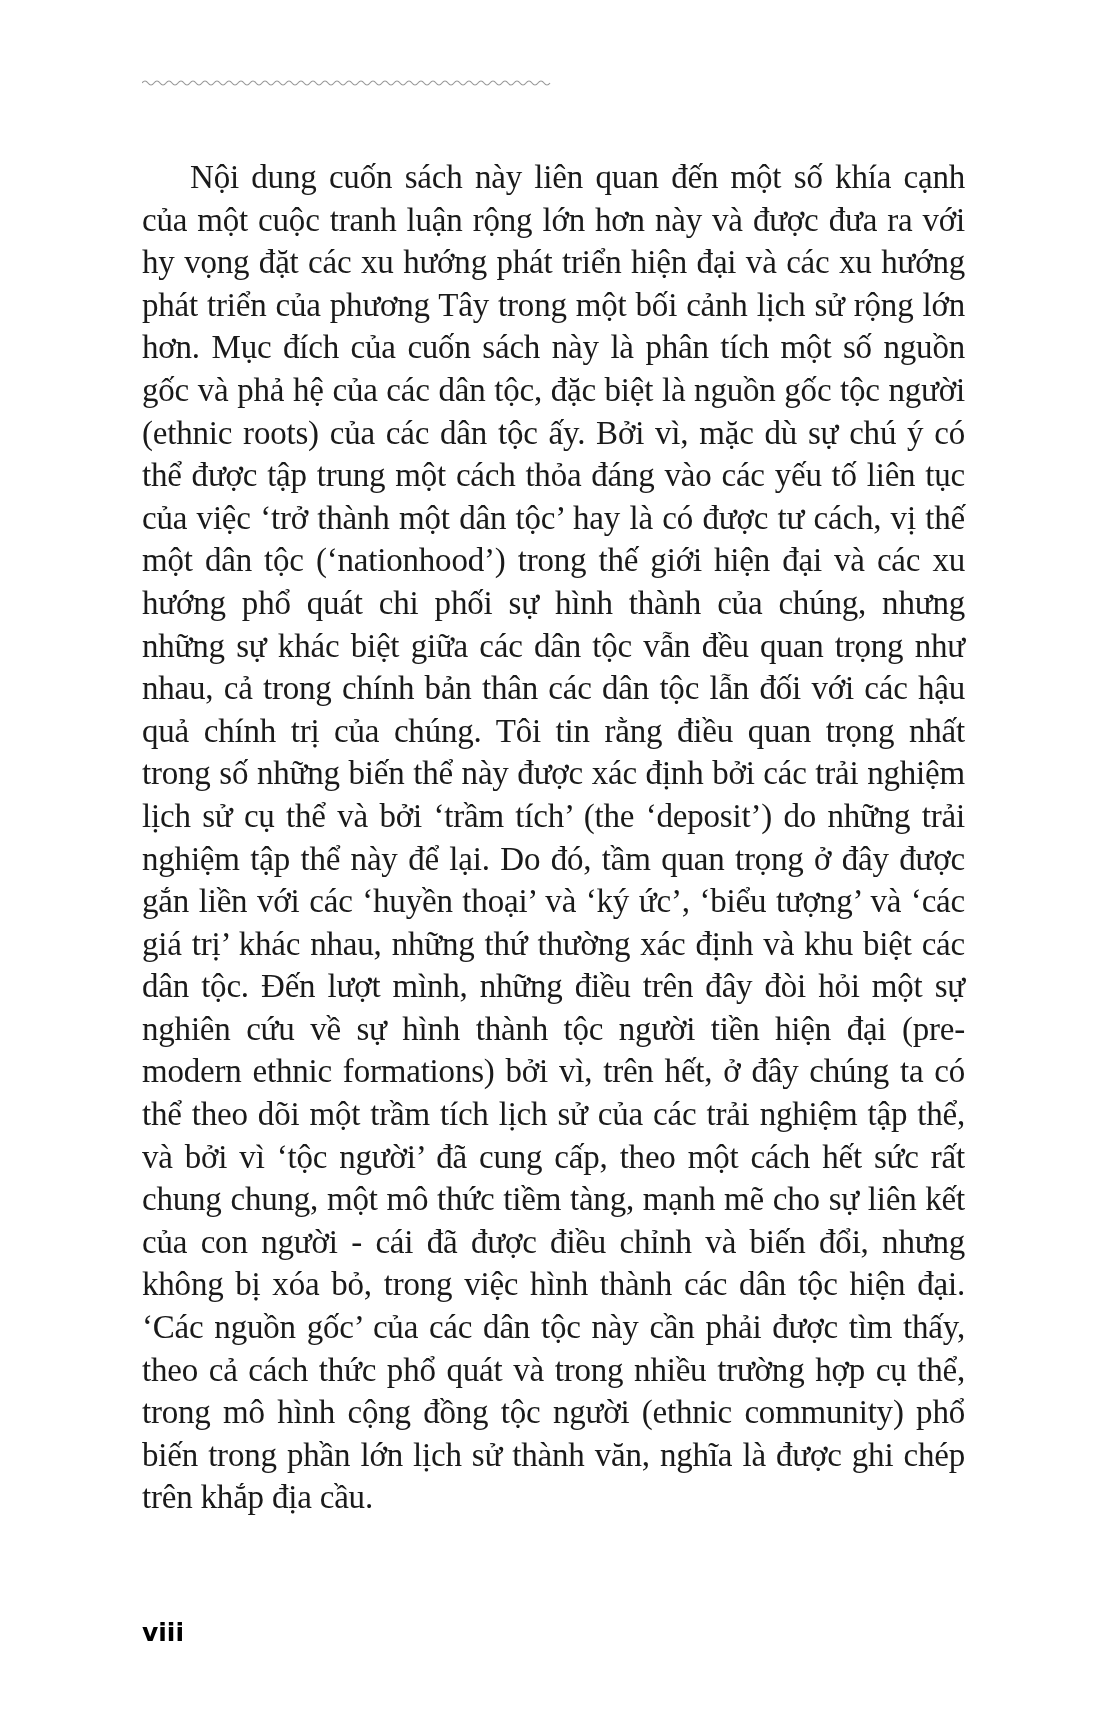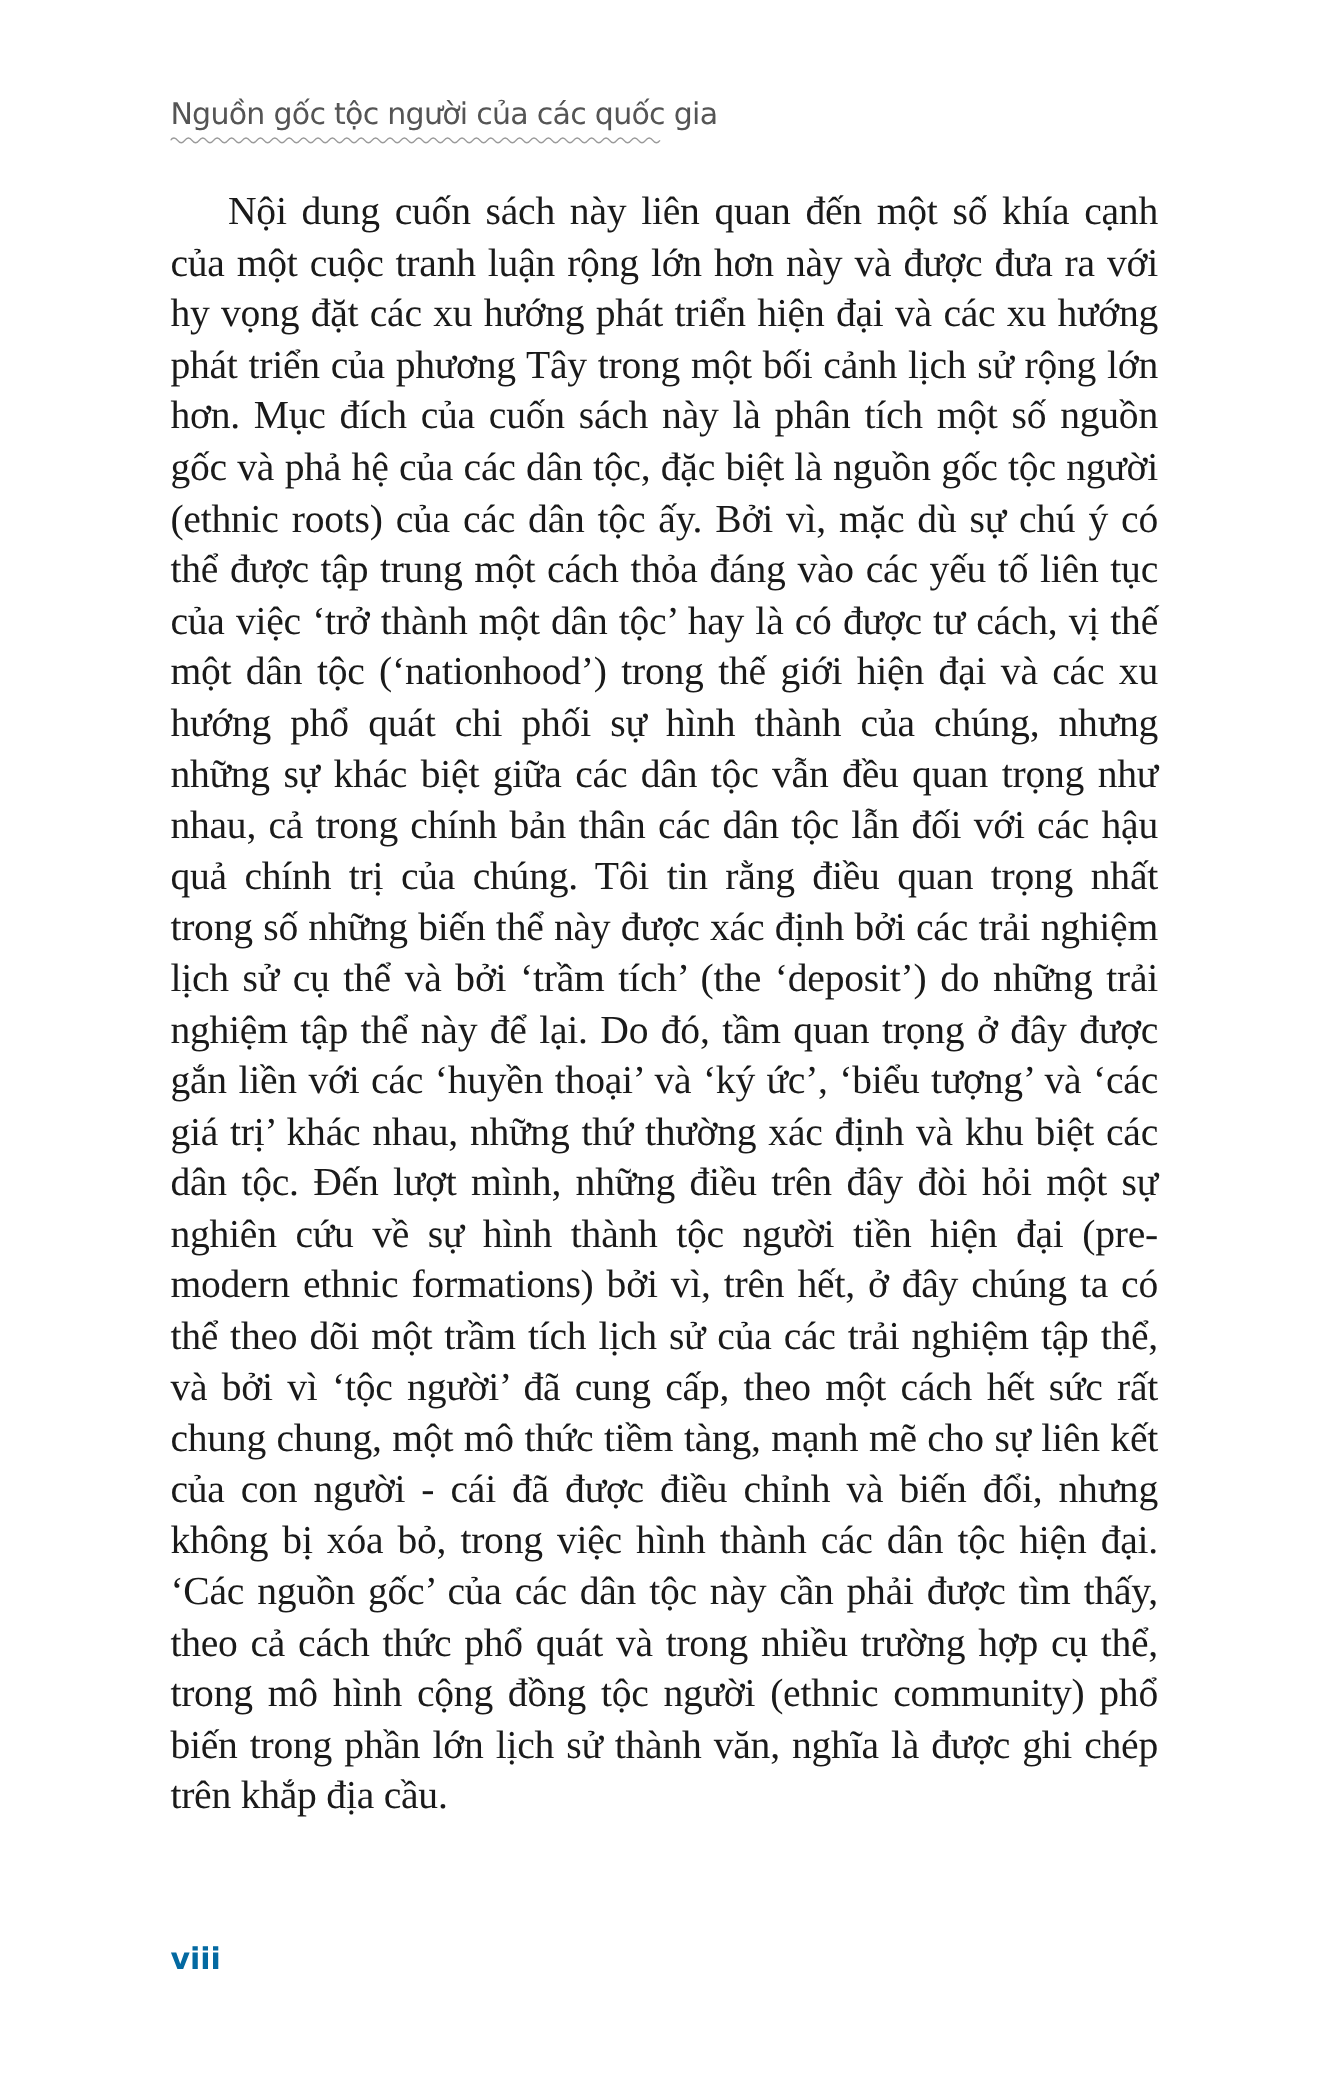--- a/index.html
+++ b/index.html
@@ -17,28 +17,27 @@
       position: absolute; left: 142px; top: 156px; width: 823px;
       font-family: "Liberation Serif", "DejaVu Serif", serif;
       font-size: 33px; line-height: 42.6px; color: #1a1a1a;
       text-align: justify; letter-spacing: -0.2px;
     }
     .body-text p { margin: 0; text-indent: 48px; }
     .body-text p + p { margin-top: 19px; }
     .page-number {
       position: absolute; left: 142px; top: 1618px;
       font-family: "DejaVu Sans", sans-serif; font-weight: bold;
-      font-size: 25px; color: #0369a1;
+      font-size: 25px; color: #000000;
     }
   </style>
 </head>
 <body>
 
 <div class="running-head">
-  <span>Nguồn gốc tộc người của các quốc gia</span>
   <svg class="wavy" viewBox="0 0 410 8" preserveAspectRatio="none">
     <path d="M0 4 Q 3 0 6 4 T 12 4 T 18 4 T 24 4 T 30 4 T 36 4 T 42 4 T 48 4 T 54 4 T 60 4 T 66 4 T 72 4 T 78 4 T 84 4 T 90 4 T 96 4 T 102 4 T 108 4 T 114 4 T 120 4 T 126 4 T 132 4 T 138 4 T 144 4 T 150 4 T 156 4 T 162 4 T 168 4 T 174 4 T 180 4 T 186 4 T 192 4 T 198 4 T 204 4 T 210 4 T 216 4 T 222 4 T 228 4 T 234 4 T 240 4 T 246 4 T 252 4 T 258 4 T 264 4 T 270 4 T 276 4 T 282 4 T 288 4 T 294 4 T 300 4 T 306 4 T 312 4 T 318 4 T 324 4 T 330 4 T 336 4 T 342 4 T 348 4 T 354 4 T 360 4 T 366 4 T 372 4 T 378 4 T 384 4 T 390 4 T 396 4 T 402 4 T 408 4" fill="none" stroke="#9a9a9a" stroke-width="1.2"></path>
   </svg>
 </div>
 
 <div class="body-text">
   <p>Nội dung cuốn sách này liên quan đến một số khía cạnh của một cuộc tranh luận rộng lớn hơn này và được đưa ra với hy vọng đặt các xu hướng phát triển hiện đại và các xu hướng phát triển của phương Tây trong một bối cảnh lịch sử rộng lớn hơn. Mục đích của cuốn sách này là phân tích một số nguồn gốc và phả hệ của các dân tộc, đặc biệt là nguồn gốc tộc người (ethnic roots) của các dân tộc ấy. Bởi vì, mặc dù sự chú ý có thể được tập trung một cách thỏa đáng vào các yếu tố liên tục của việc ‘trở thành một dân tộc’ hay là có được tư cách, vị thế một dân tộc (‘nationhood’) trong thế giới hiện đại và các xu hướng phổ quát chi phối sự hình thành của chúng, nhưng những sự khác biệt giữa các dân tộc vẫn đều quan trọng như nhau, cả trong chính bản thân các dân tộc lẫn đối với các hậu quả chính trị của chúng. Tôi tin rằng điều quan trọng nhất trong số những biến thể này được xác định bởi các trải nghiệm lịch sử cụ thể và bởi ‘trầm tích’ (the ‘deposit’) do những trải nghiệm tập thể này để lại. Do đó, tầm quan trọng ở đây được gắn liền với các ‘huyền thoại’ và ‘ký ức’, ‘biểu tượng’ và ‘các giá trị’ khác nhau, những thứ thường xác định và khu biệt các dân tộc. Đến lượt mình, những điều trên đây đòi hỏi một sự nghiên cứu về sự hình thành tộc người tiền hiện đại (pre-modern ethnic formations) bởi vì, trên hết, ở đây chúng ta có thể theo dõi một trầm tích lịch sử của các trải nghiệm tập thể, và bởi vì ‘tộc người’ đã cung cấp, theo một cách hết sức rất chung chung, một mô thức tiềm tàng, mạnh mẽ cho sự liên kết của con người - cái đã được điều chỉnh và biến đổi, nhưng không bị xóa bỏ, trong việc hình thành các dân tộc hiện đại. ‘Các nguồn gốc’ của các dân tộc này cần phải được tìm thấy, theo cả cách thức phổ quát và trong nhiều trường hợp cụ thể, trong mô hình cộng đồng tộc người (ethnic community) phổ biến trong phần lớn lịch sử thành văn, nghĩa là được ghi chép trên khắp địa cầu.</p>
 </div>
 
 <div class="page-number">viii</div>

